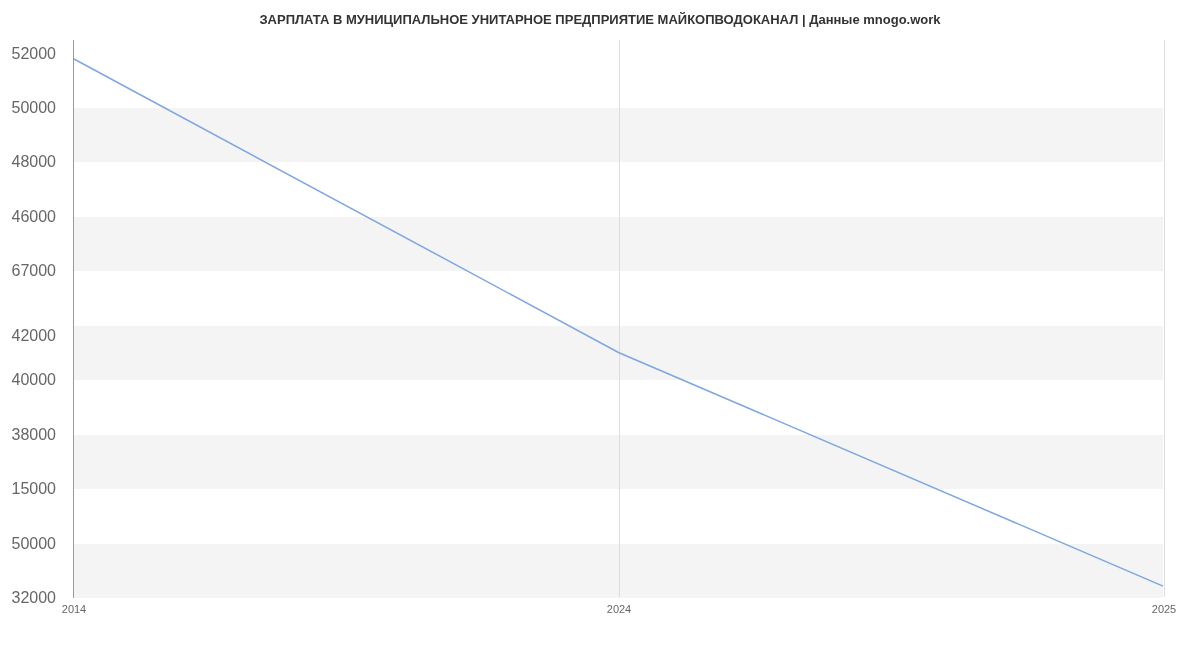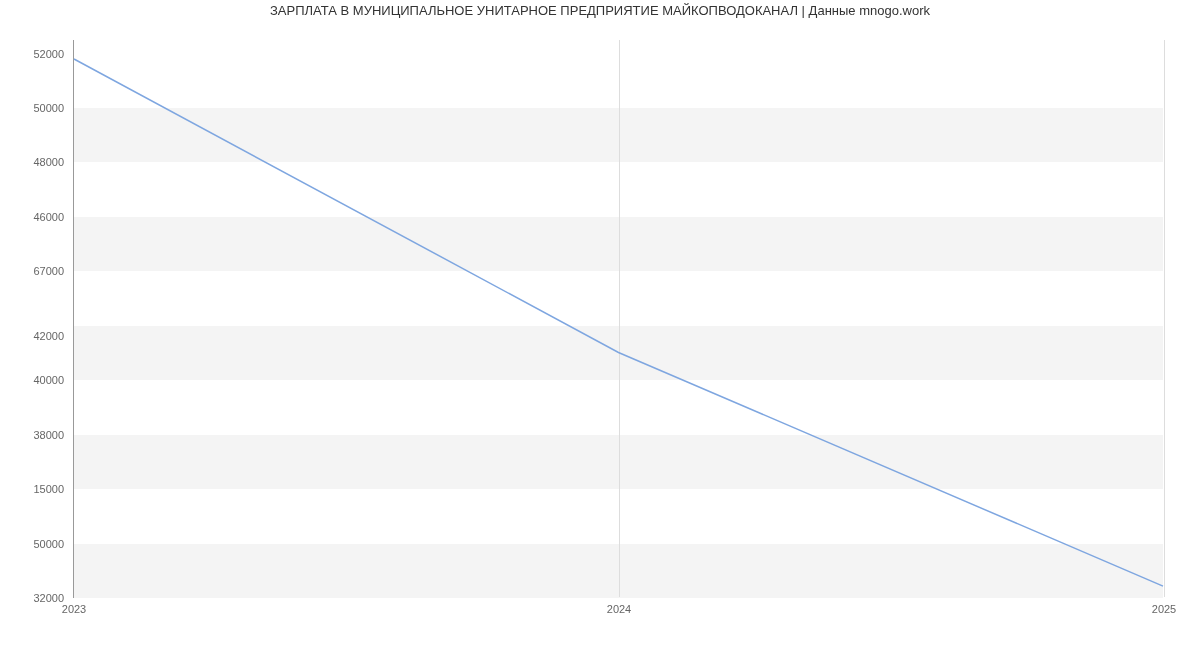--- a/index.html
+++ b/index.html
@@ -7,22 +7,22 @@
       width: 1200px;
       height: 650px;
       font-family: Arial, sans-serif;
       background: #ffffff;
       position: relative;
     }
     .chart-title {
       text-align: center;
       font-size: 13px;
       color: #333;
-      padding-top: 3px;
-      font-weight: normal;
+      padding-top: 12px;
+      font-weight: bold;
     }
     .chart-container {
       position: absolute;
       left: 73px;
       top: 40px;
       width: 1090px;
       height: 558px;
     }
     .plot-area {
       position: absolute;
@@ -42,22 +42,22 @@
     .grid-line-v {
       position: absolute;
       top: 0;
       height: 100%;
       width: 1px;
       background: #ddd;
     }
     .y-tick-label {
       position: absolute;
       right: 100%;
-      margin-right: 10px;
-      font-size: 11px;
+      margin-right: 18px;
+      font-size: 16px;
       color: #666;
       transform: translateY(-50%);
       white-space: nowrap;
     }
     .x-tick-label {
       position: absolute;
       top: 100%;
       margin-top: 6px;
       font-size: 11px;
       color: #666;
@@ -106,18 +106,18 @@
         <div class="y-tick-label" style="top: 394.683px;">38000</div>
         <div class="y-tick-label" style="top: 340.244px;">40000</div>
         <div class="y-tick-label" style="top: 296px;">42000</div>
         <div class="y-tick-label" style="top: 231.366px;">67000</div>
         <div class="y-tick-label" style="top: 176.927px;">46000</div>
         <div class="y-tick-label" style="top: 122.488px;">48000</div>
         <div class="y-tick-label" style="top: 68.0488px;">50000</div>
         <div class="y-tick-label" style="top: 13.6098px;">52000</div>
       </div>
     <div id="xticks">
-        <div class="x-tick-label" style="left: 0px;">2023</div>
+        <div class="x-tick-label" style="left: 0px;">2014</div>
         <div class="x-tick-label" style="left: 545px;">2024</div>
         <div class="x-tick-label" style="left: 1090px;">2025</div>
       </div>
   </div>
 </div>
 
 </body></html>

